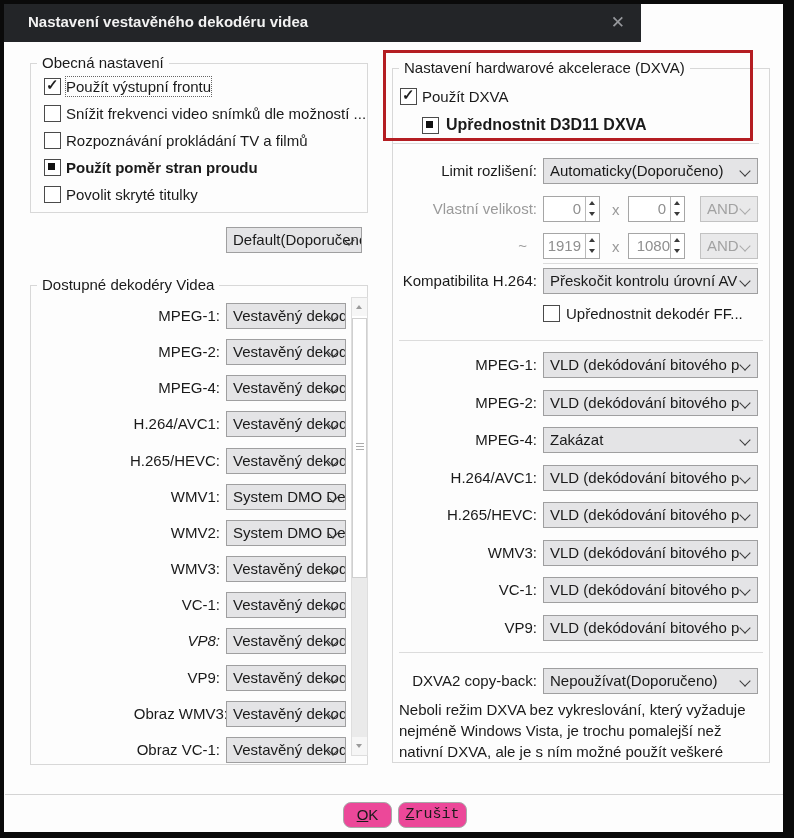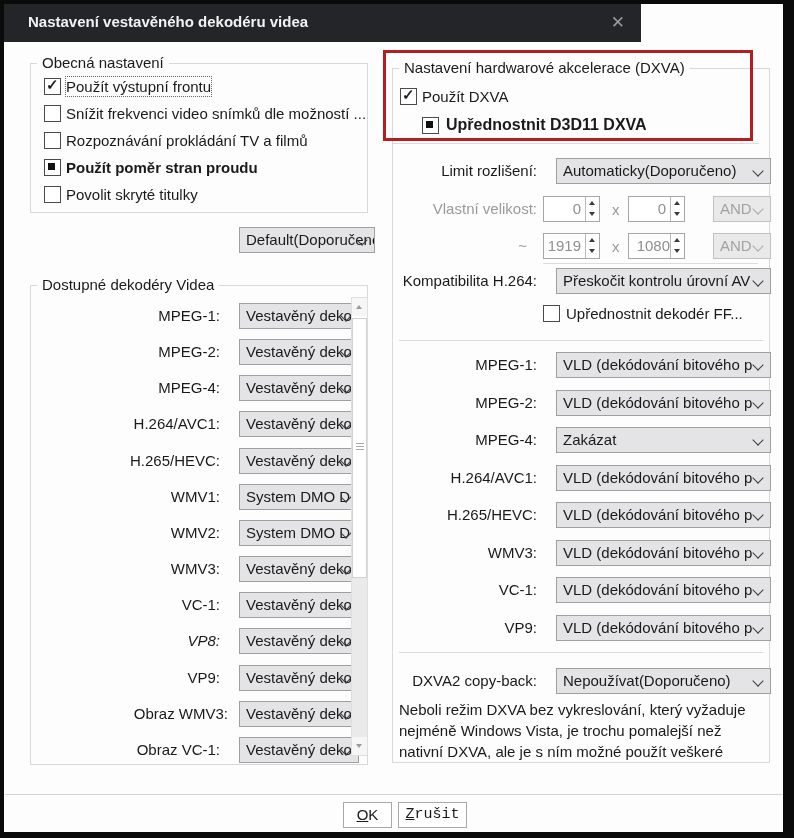--- a/index.html
+++ b/index.html
@@ -9,21 +9,21 @@
   .titlebar{position:absolute;left:4px;top:4px;width:637px;height:38px;background:#232528;}
   .titlebar .title{position:absolute;left:24px;top:9px;font-size:15px;font-weight:bold;color:#f2f2f2;white-space:nowrap;}
   .titlebar .close{position:absolute;right:16px;top:8px;font-size:17px;color:#96989c;cursor:default;}
   .groupbox{position:absolute;border:1px solid #d8d8d8;box-sizing:border-box;}
   .grouplabel{position:absolute;background:#fdfdfd;padding:0 5px;font-size:15px;line-height:16px;white-space:nowrap;z-index:2;}
   .label{position:absolute;font-size:15px;line-height:26px;white-space:nowrap;}
   .r{text-align:right;}
   .gray{color:#9a9a9a;}
   .sep{position:absolute;height:1px;background:#dcdcdc;}
   .combo{position:absolute;height:26px;background:#e4e4e6;border:1px solid #9f9fa0;box-sizing:border-box;
-         font-size:15px;line-height:23px;padding:0 20px 0 6px;overflow:hidden;white-space:nowrap;cursor:default;margin-left:13px;}
+         font-size:15px;line-height:23px;padding:0 20px 0 6px;overflow:hidden;white-space:nowrap;cursor:default;}
   .combo .chev{position:absolute;right:8px;top:8px;width:7px;height:7px;
                border-right:1.6px solid #3c3c3c;border-bottom:1.6px solid #3c3c3c;transform:rotate(45deg);}
   .combo.disabled{background:#e9e9ea;border-color:#c2c2c2;color:#a2a2a2;}
   .combo.disabled .chev{border-color:#ababab;}
   .cb{position:absolute;width:17px;height:17px;background:#fff;border:1px solid #4a4a4a;box-sizing:border-box;cursor:default;}
   .cb .tick{position:absolute;left:1px;top:-3px;font-size:15px;font-weight:bold;color:#1f1f1f;}
   .cb .sq{position:absolute;left:3px;top:3px;width:7px;height:7px;background:#111;}
   .cblabel{position:absolute;font-size:15px;line-height:19px;white-space:nowrap;}
   .focusring{outline:1px dotted #666;}
   .bold{font-weight:bold;}
@@ -38,21 +38,21 @@
   .redrect{position:absolute;left:383px;top:50px;width:370px;height:91px;border:3px solid #b41d22;box-sizing:border-box;z-index:5;pointer-events:none;}
   .scrollbar{position:absolute;left:351px;top:297px;width:17px;height:459px;background:#fff;border:1px solid #dedede;box-sizing:border-box;}
   .sb-btn{position:absolute;left:0;width:15px;height:18px;background:#f6f6f6;}
   .sb-tri-up{position:absolute;left:4px;top:7px;width:0;height:0;
           border-left:3.5px solid transparent;border-right:3.5px solid transparent;border-bottom:4px solid #9a9a9a;}
   .sb-tri-down{position:absolute;left:4px;top:7px;width:0;height:0;
           border-left:3.5px solid transparent;border-right:3.5px solid transparent;border-top:4px solid #9a9a9a;}
   .sb-thumb{position:absolute;left:0;top:20px;width:15px;height:260px;background:#fff;border:1px solid #d0d0d0;box-sizing:border-box;}
   .sb-grip{position:absolute;left:3px;top:124px;width:8px;height:1px;background:#ababab;box-shadow:0 3px 0 #ababab,0 6px 0 #ababab;}
   .sb-track{position:absolute;left:0;top:280px;width:15px;height:161px;background:#eaeaea;}
-  .btn{position:absolute;height:26px;background:#ffffff;border:1px solid #a8a8a8;border-radius:0;box-sizing:border-box;
+  .btn{position:absolute;height:26px;background:#ec4899;border:1px solid #a8a8a8;border-radius:8px;box-sizing:border-box;
        font-size:15px;line-height:23px;text-align:center;cursor:default;}
   .btn u{text-decoration:underline;}
   .note{position:absolute;left:399px;top:699px;width:368px;height:63px;overflow:hidden;font-size:15px;line-height:21px;}
 </style>
 </head>
 <body>
 
 <div class="dialog">
   <div class="canvas"></div>
 

